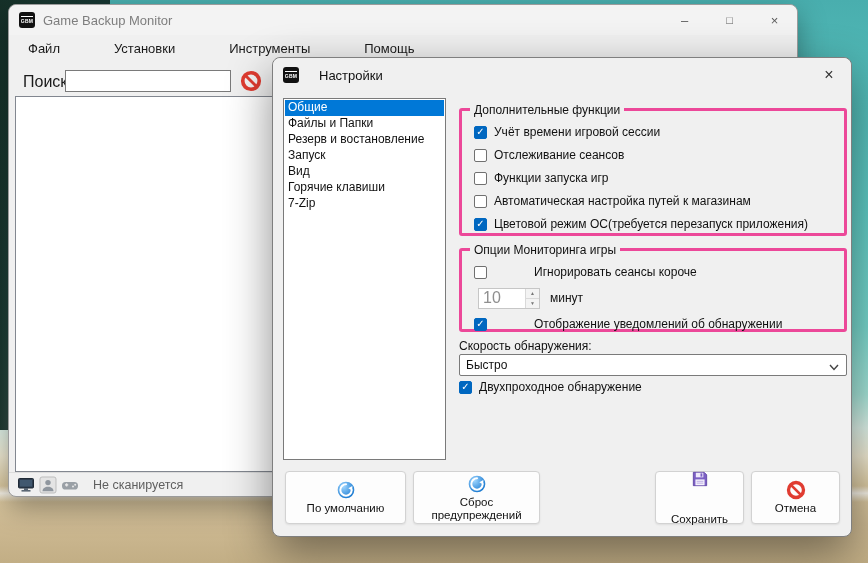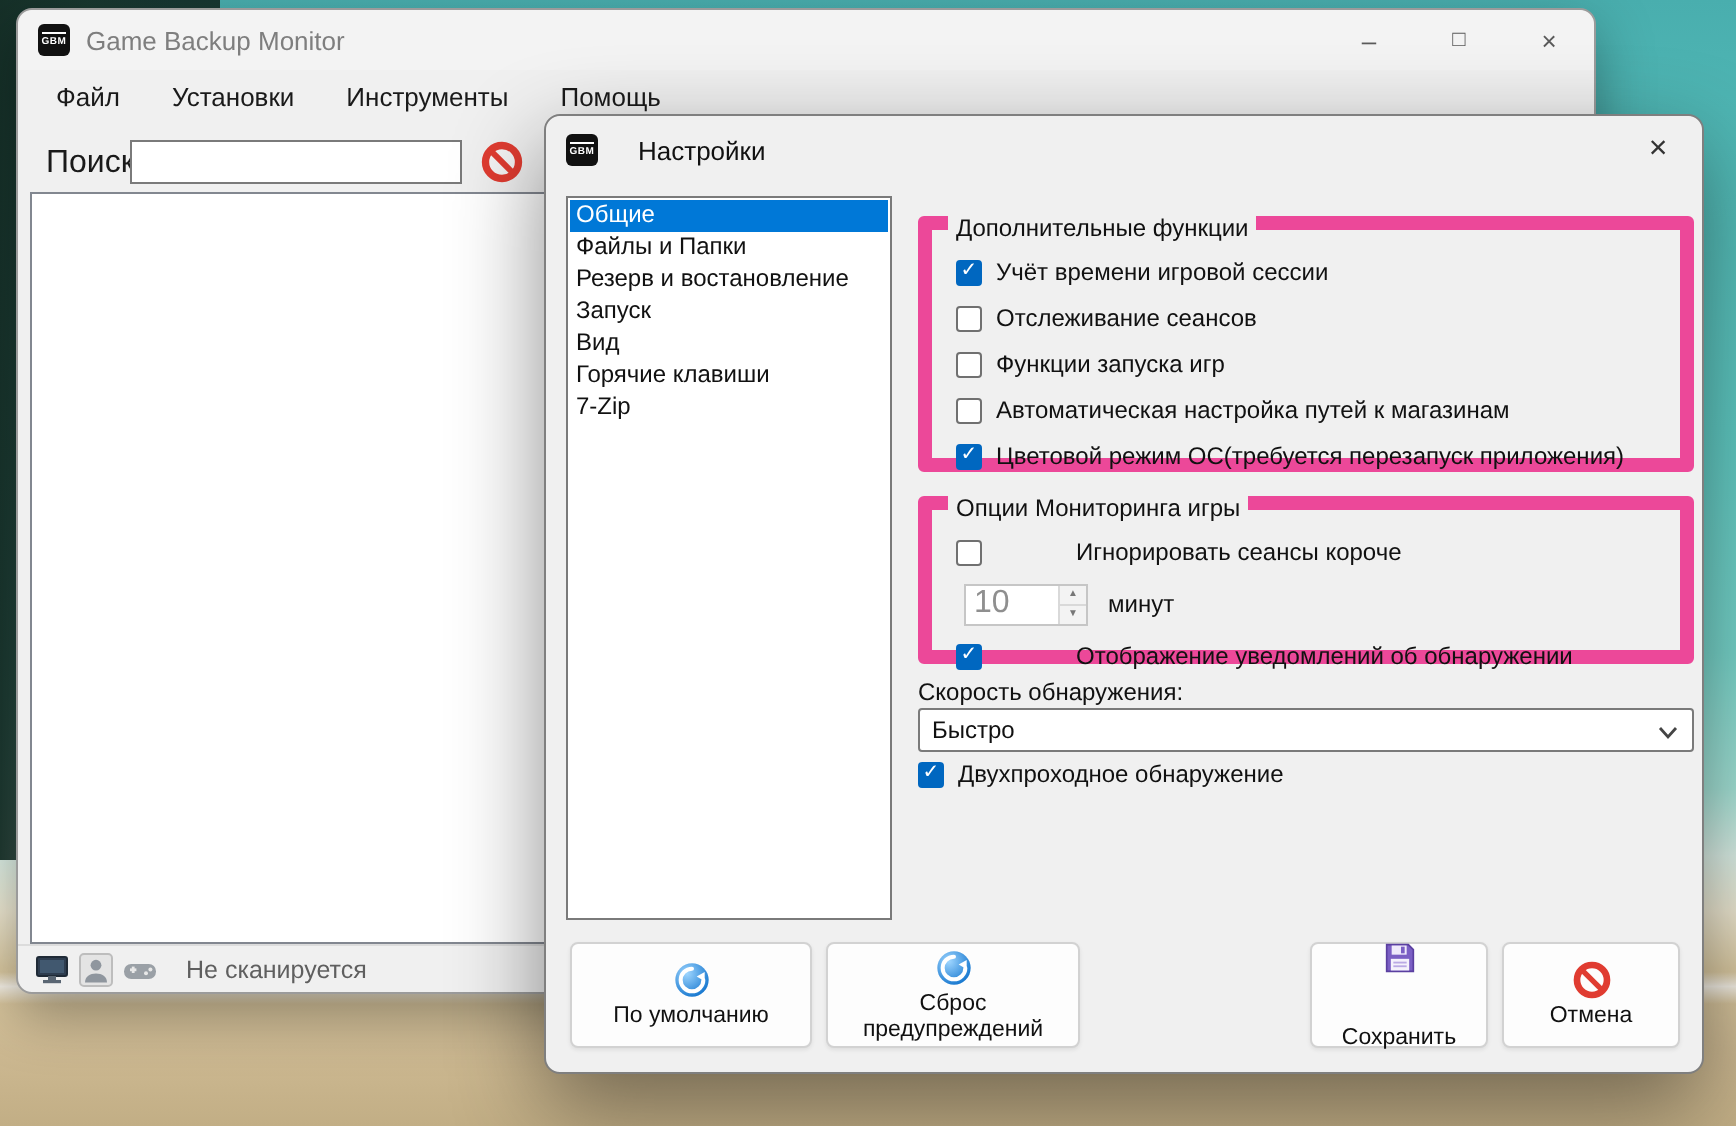--- a/index.html
+++ b/index.html
@@ -30,21 +30,21 @@
   .app-icon span { color: #fff; font-size: 5px; font-weight: bold; letter-spacing: 0.3px; border-top: 1.5px solid #fff; padding-top: 1px; }
 
   
   .main-window { left: 8px; top: 4px; width: 790px; height: 493px; box-shadow: 0 10px 28px rgba(0,0,0,0.35); }
   .main-window .titlebar { background: #f3f3f3; }
   .mw-title { margin-left: 8px; font-size: 13px; color: #7e7e7e; flex: 1 1 auto; white-space: nowrap; overflow: hidden; }
   .win-controls { display: flex; height: 30px; }
   .win-btn { width: 45px; height: 30px; display: flex; align-items: center; justify-content: center;
     color: #5a5a5a; font-size: 13px; cursor: default; }
   .win-btn.maxi { font-size: 11px; }
-  .menubar { display: flex; align-items: center; height: 28px; padding-left: 6px; background: #f0f0f0; }
+  .menubar { display: flex; align-items: center; height: 28px; padding-left: 6px; background: #f0f0f0; gap: 28px; }
   .menu-item { padding: 0 13px; font-size: 13px; color: #1a1a1a; line-height: 28px; white-space: nowrap; }
   .search-row { position: absolute; left: 0; top: 64px; width: 100%; height: 24px; }
   .search-label { position: absolute; left: 14px; top: 4px; font-size: 16px; color: #1a1a1a; }
   .search-input { position: absolute; left: 56px; top: 1px; width: 166px; height: 22px; border: 1px solid #7a7a7a;
     background: #fff; font-size: 12px; padding: 0 4px; font-family: "Liberation Sans", "DejaVu Sans", sans-serif; }
   .search-no { position: absolute; left: 231px; top: 1px; width: 22px; height: 22px; }
   .game-list { position: absolute; left: 6px; top: 91px; width: 778px; height: 376px; background: #fff; border: 1px solid #828790; }
   .statusbar { position: absolute; left: 0; top: 467px; width: 100%; height: 25px; border-top: 1px solid #dcdcdc;
     display: flex; align-items: center; padding-left: 8px; }
   .status-ico { width: 18px; height: 18px; margin-right: 4px; flex: 0 0 auto; }
@@ -55,21 +55,21 @@
   .dialog .titlebar { height: 34px; background: #f0f0f0; gap: 12px; }
   .dlg-title { margin-left: 8px; font-size: 13px; color: #111; flex: 1 1 auto; }
   .dlg-close { width: 44px; height: 34px; display: flex; align-items: center; justify-content: center;
     font-size: 16px; color: #333; border-radius: 0 8px 0 0; }
 
   .cat-list { position: absolute; left: 10px; top: 40px; width: 163px; height: 362px; background: #fff;
     border: 1px solid #7a7a7a; overflow: hidden; font-size: 12px; padding: 1px; }
   .cat-item { height: 16px; line-height: 15px; padding: 0 3px; color: #111; white-space: nowrap; }
   .cat-item.selected { background: #0078d7; color: #fff; }
 
-  .groupbox { position: absolute; border: 7px solid #ec4899; border-radius: 3px; }
+  .groupbox { position: absolute; border: 3px solid #ec4899; border-radius: 3px; }
   .group-legend { position: absolute; top: -8px; left: 8px; background: #f0f0f0; padding: 0 4px; font-size: 12px; color: #111; }
   .group-additional { left: 186px; top: 50px; width: 388px; height: 128px; padding: 14px 10px 0 12px; }
   .group-monitoring { left: 186px; top: 190px; width: 388px; height: 84px; padding: 14px 10px 0 12px; }
 
   .check-row { display: flex; align-items: center; height: 14px; margin-bottom: 9px; }
   .group-monitoring .check-row { margin-bottom: 8px; gap: 40px; }
   .cb { width: 13px; height: 13px; border: 1px solid #707070; background: #fff; border-radius: 2px;
     display: inline-flex; align-items: center; justify-content: center; flex: 0 0 auto; margin-right: 7px; }
   .cb.on { background: #0067c0; border-color: #0067c0; }
   .cb-glyph { display: none; color: #fff; font-size: 10px; line-height: 1; font-weight: bold; }

